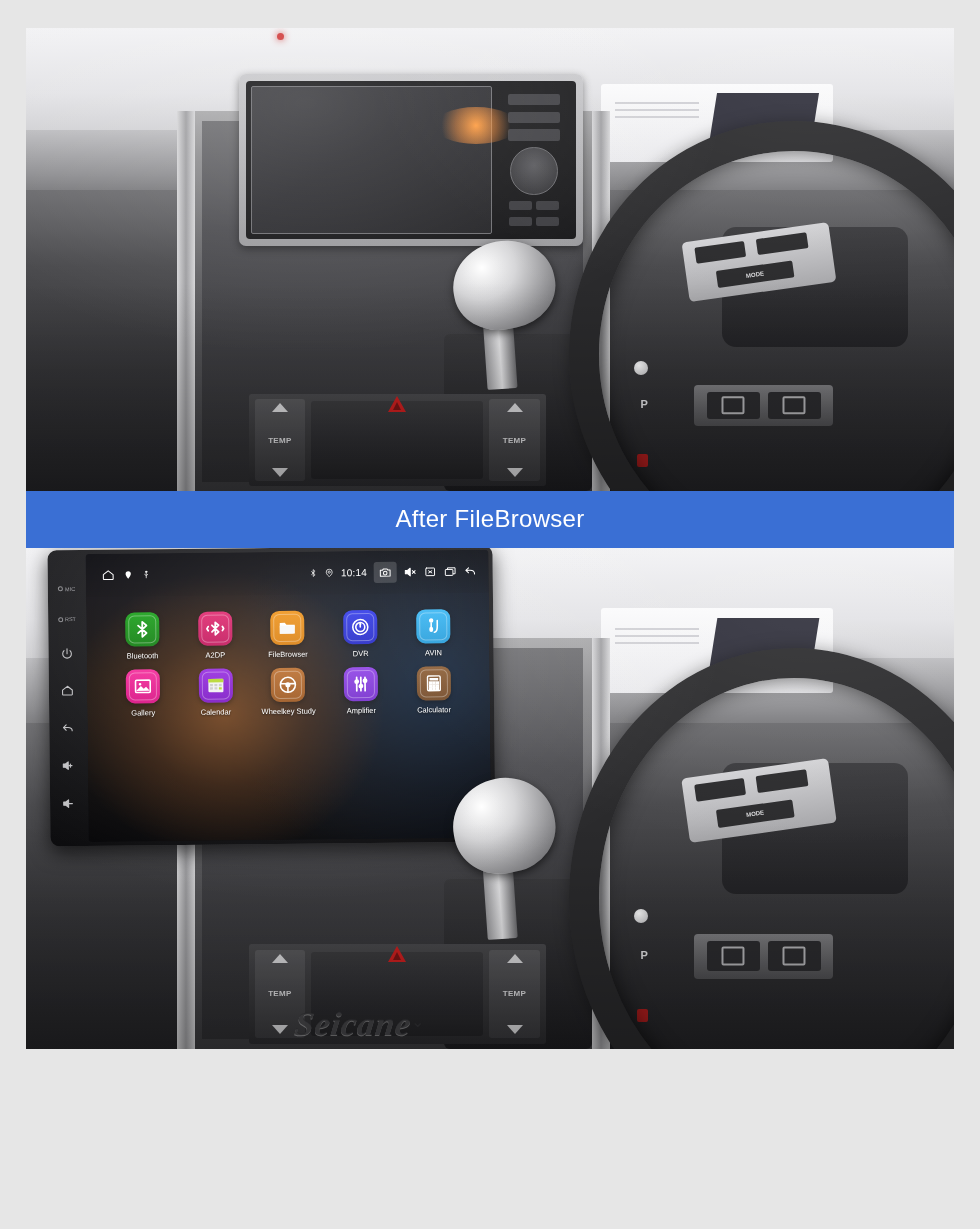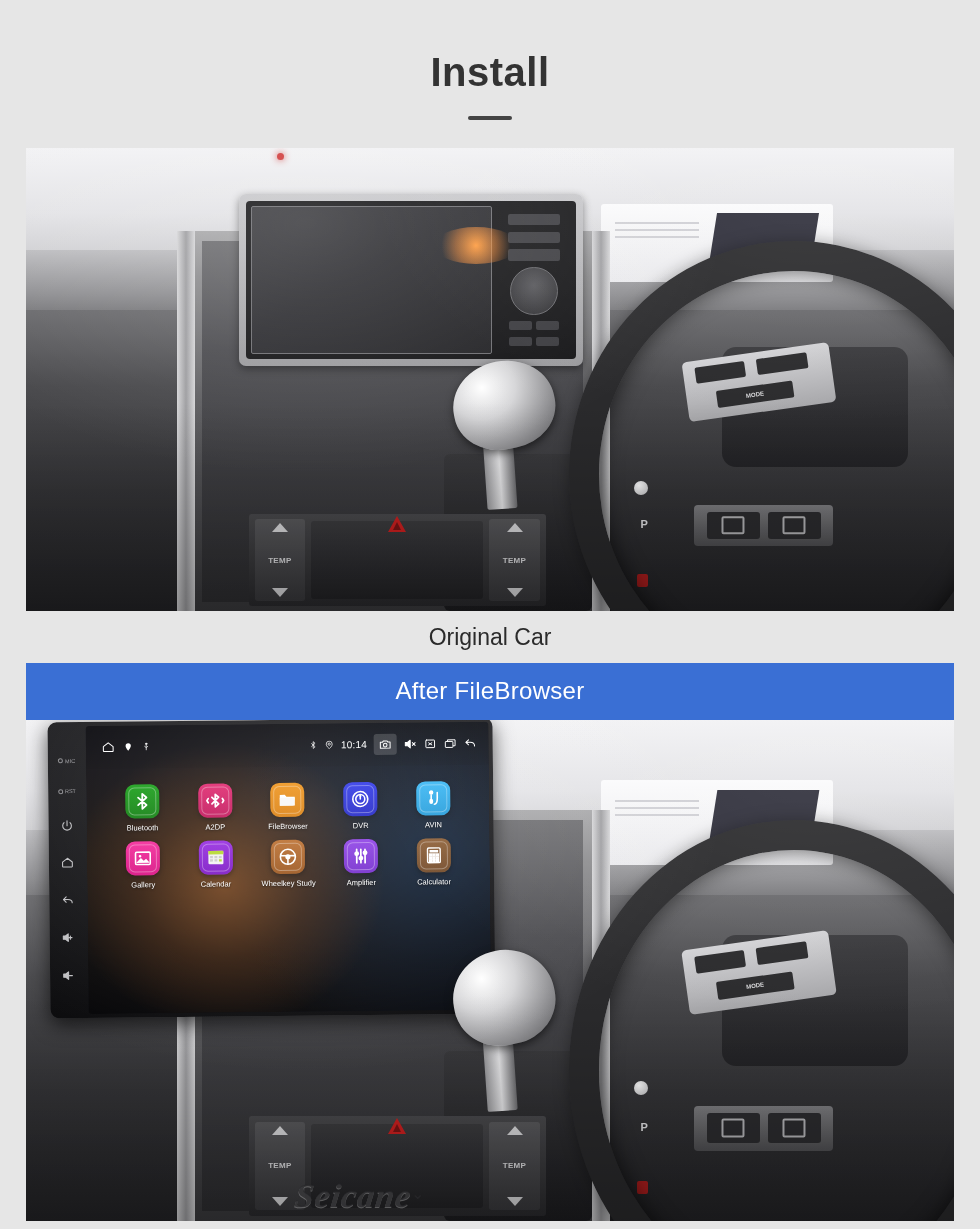--- a/index.html
+++ b/index.html
@@ -308,24 +308,20 @@
   }
   .wm-chev{
     position:absolute;left:41.5%;bottom:3.6%;color:rgba(40,40,42,.8);font-size:16px;
   }
 </style>
 </head>
 <body>
 
 <div class="page">
 
-  <div class="header">
-    <h1>Install</h1>
-    <div class="rule"></div>
-  </div>
 
   <div class="photo photo-before">
     <div class="car">
       <div class="sky"></div>
       <div class="dashtop"></div>
       <div class="dashbody"></div>
       <div class="vent-panel"></div>
       <div class="vent-lines">
           <i></i>
           <i></i>
@@ -390,21 +386,20 @@
         <b class="b3"></b>
       </div>
       <div class="doorbtns">
         <b></b>
         <b></b>
       </div>
       <div class="shades"></div>
     </div>
   </div>
 
-  <div class="caption">Original Car</div>
 
   <div class="banner">After  FileBrowser</div>
 
   <div class="photo photo-after">
     <div class="car">
       <div class="sky"></div>
       <div class="dashtop"></div>
       <div class="dashbody"></div>
       <div class="vent-panel"></div>
       <div class="vent-lines">

